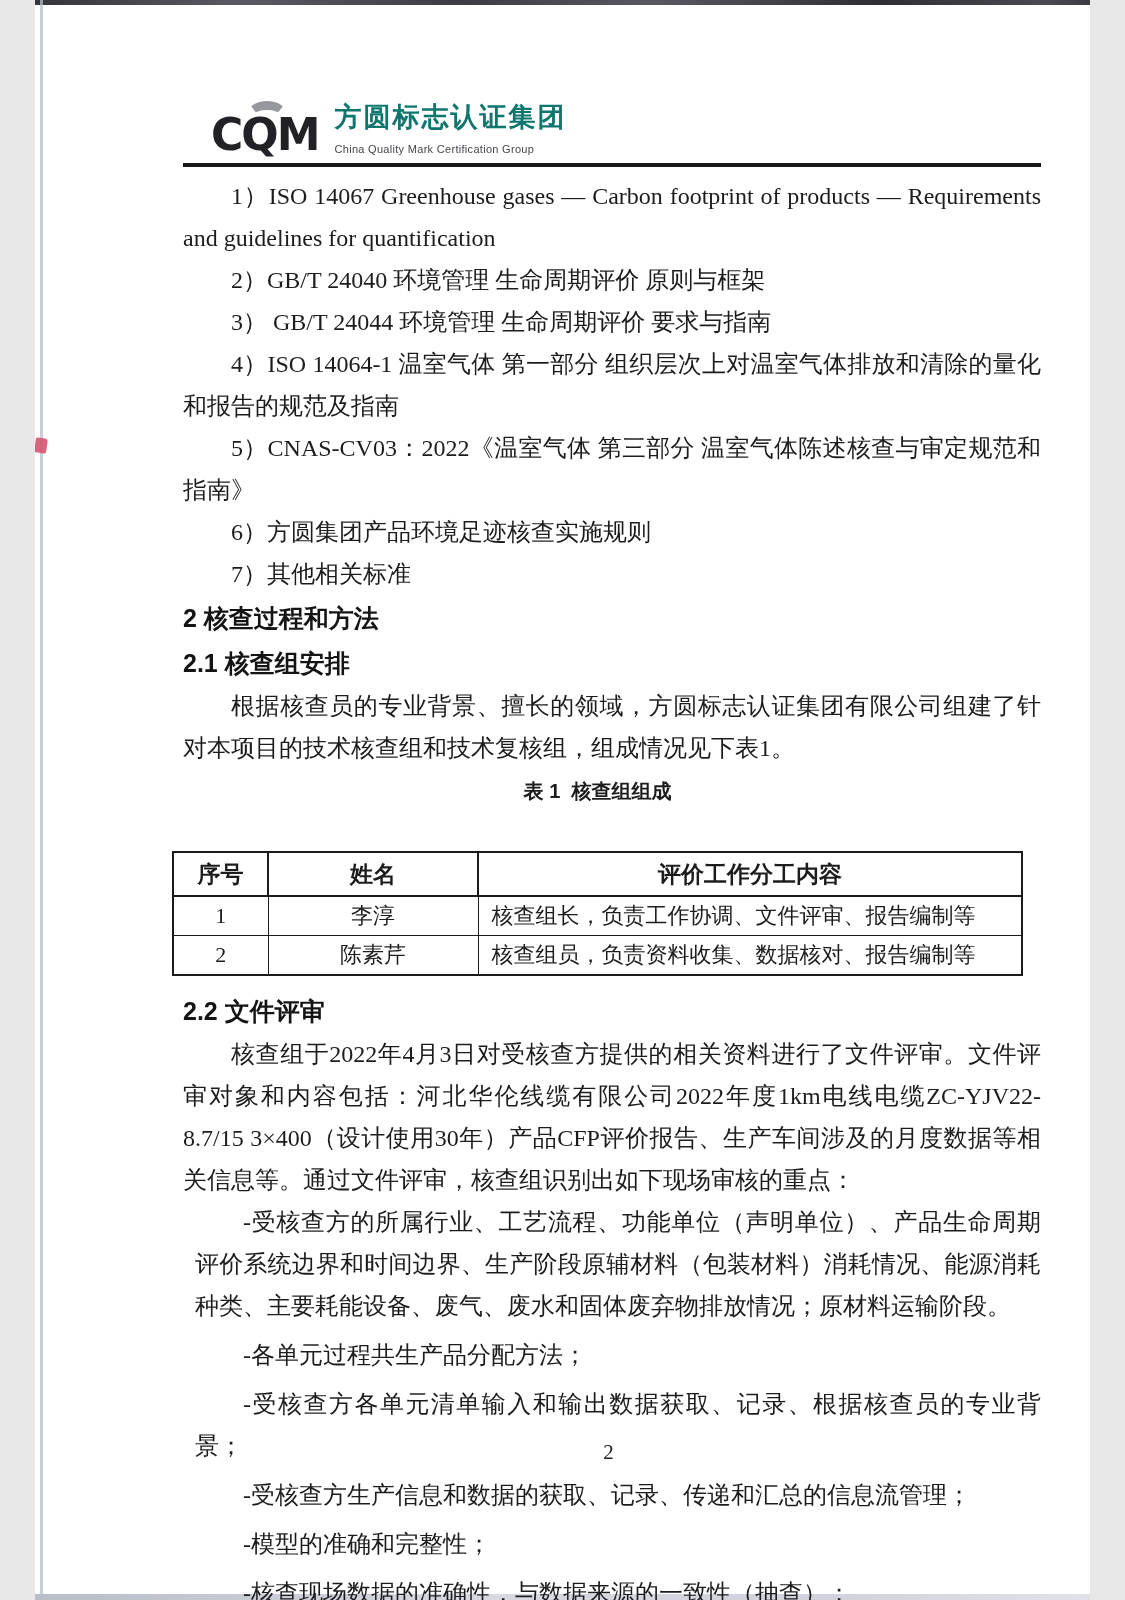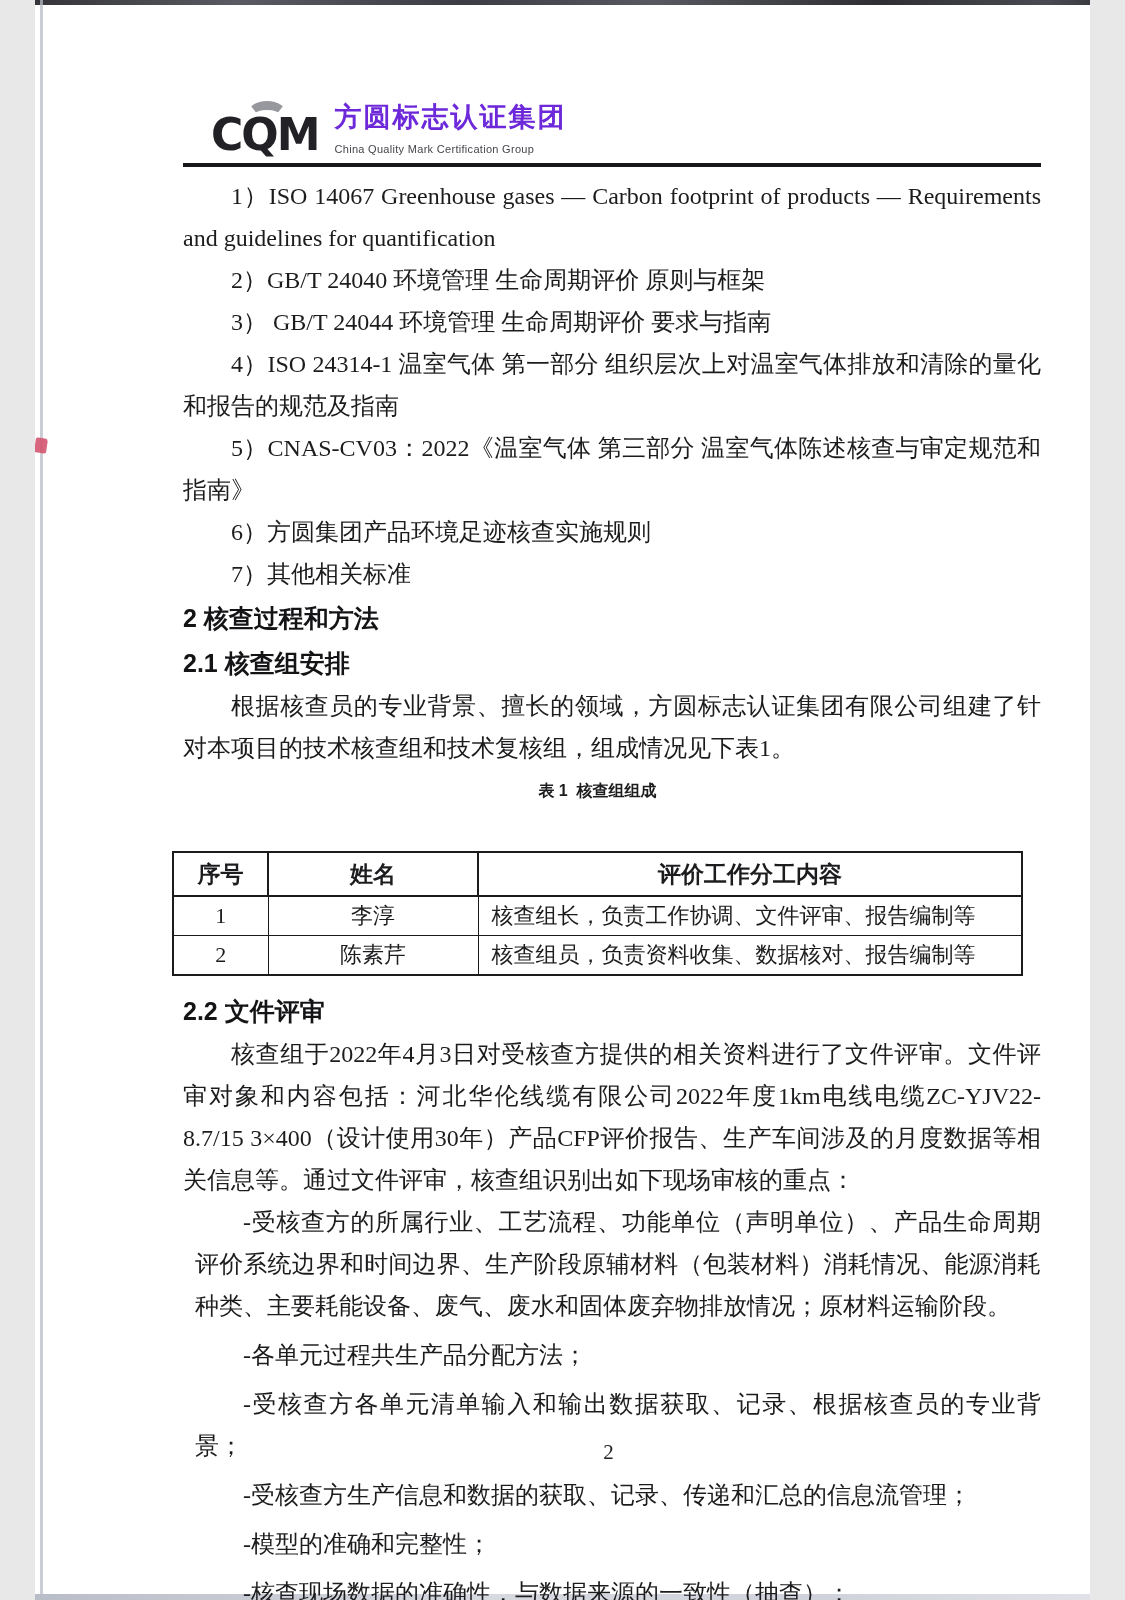--- a/index.html
+++ b/index.html
@@ -19,32 +19,32 @@
   
   .content{position:absolute;left:148px;top:95px;width:858px;}
   .brand{display:flex;align-items:flex-end;gap:16px;margin-left:28px;height:62px;}
   .brand-mark{position:relative;line-height:1;}
   .brand-acronym{font-family:"DejaVu Sans","Liberation Sans",sans-serif;
     font-weight:800;font-size:44px;letter-spacing:-2px;color:#222226;}
   .q-arc{position:absolute;left:36px;top:-12px;width:26px;height:12px;
     border:7px solid transparent;border-top:9px solid #97979e;border-radius:50%;}
   .brand-text{padding-bottom:2px;}
   .brand-cn{font-family:Liberation Sans, sans-serif;font-weight:bold;
-    font-size:27px;letter-spacing:2px;color:#6d28d9;line-height:1.1;}
+    font-size:27px;letter-spacing:2px;color:#0f766e;line-height:1.1;}
   .brand-en{font-family:"Liberation Sans","DejaVu Sans",sans-serif;font-size:11px;
     color:#46464c;letter-spacing:.3px;margin-top:10px;}
   .header-rule{margin-top:6px;border:none;border-top:4px solid #17171a;width:858px;}
   
   .body-line{margin:0;font-size:24px;line-height:42px;text-align:justify;text-indent:2em;}
   h2.sec,h3.sec{font-family:"Liberation Sans","DejaVu Sans",sans-serif;
     font-size:25px;font-weight:bold;color:#141416;line-height:43px;margin:2px 0 0 0;}
   .focus{margin:0 0 7px 12px;}
   
   .table-caption{font-family:"Liberation Sans","DejaVu Sans",sans-serif;font-weight:bold;
-    font-size:16px;text-align:center;white-space:pre;margin:2px 0 9px -11px;width:851px;line-height:40px;}
+    font-size:20px;text-align:center;white-space:pre;margin:2px 0 9px -11px;width:851px;line-height:40px;}
   table.team{border-collapse:collapse;width:851px;margin-left:-11px;
     border:2.5px solid #1b1b1e;table-layout:fixed;margin-top:40px;}
   table.team th{font-family:"Liberation Serif","DejaVu Serif",serif;font-weight:bold;
     font-size:23px;height:42px;border:2px solid #1b1b1e;border-bottom:2.5px solid #1b1b1e;
     text-align:center;padding:0;}
   table.team td{font-size:22px;height:38px;border:1.5px solid #1b1b1e;
     text-align:center;padding:0;}
   table.team td.desc{text-align:left;padding-left:13px;}
   .col-no{width:95px;}.col-name{width:210px;}
   
@@ -74,21 +74,21 @@
         <div class="brand-en">China Quality Mark Certification Group</div>
       </div>
     </div>
 
     <hr class="header-rule">
 
     <div>
       <p class="body-line">1）ISO 14067 Greenhouse gases — Carbon footprint of products — Requirements and guidelines for quantification</p>
       <p class="body-line">2）GB/T 24040 环境管理 生命周期评价 原则与框架</p>
       <p class="body-line">3） GB/T 24044 环境管理 生命周期评价 要求与指南</p>
-      <p class="body-line">4）ISO 24314-1 温室气体 第一部分 组织层次上对温室气体排放和清除的量化和报告的规范及指南</p>
+      <p class="body-line">4）ISO 14064-1 温室气体 第一部分 组织层次上对温室气体排放和清除的量化和报告的规范及指南</p>
       <p class="body-line">5）CNAS-CV03：2022《温室气体 第三部分 温室气体陈述核查与审定规范和指南》</p>
       <p class="body-line">6）方圆集团产品环境足迹核查实施规则</p>
       <p class="body-line">7）其他相关标准</p>
     </div>
 
     <h2 class="sec">2 核查过程和方法</h2>
 
     <h3 class="sec">2.1 核查组安排</h3>
 
     <p class="body-line">根据核查员的专业背景、擅长的领域，方圆标志认证集团有限公司组建了针对本项目的技术核查组和技术复核组，组成情况见下表1。</p>

